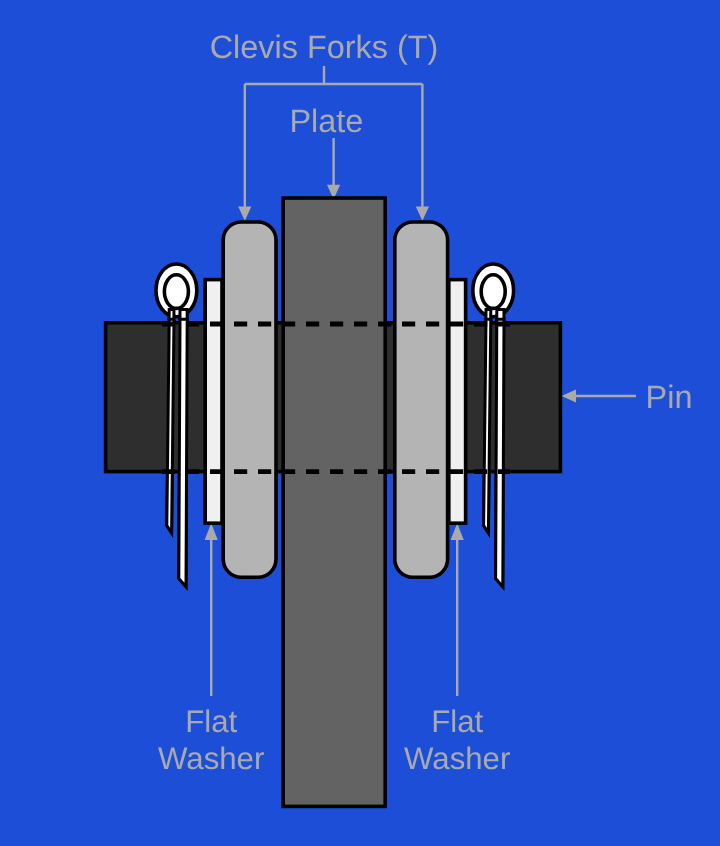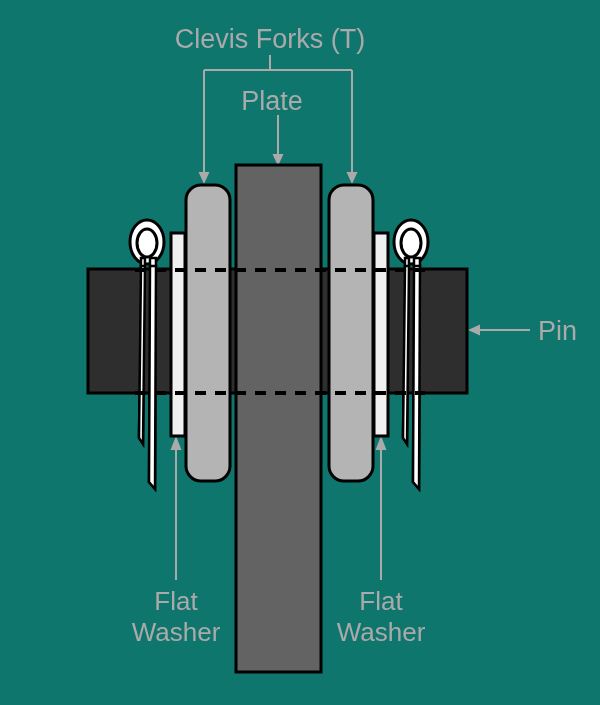--- a/index.html
+++ b/index.html
@@ -7,21 +7,21 @@
     padding: 0;
     background: #ffffff;
   }
   body {
     font-family: "Liberation Sans", sans-serif;
   }
   #stage {
     position: relative;
     width: 600px;
     height: 705px;
-    background: #0f766e;
+    background: #1d4ed8;
     overflow: hidden;
   }
   #stage svg {
     position: absolute;
     top: 0;
     left: 0;
     display: block;
   }
   .lbl {
     fill: #aaaaaa;

